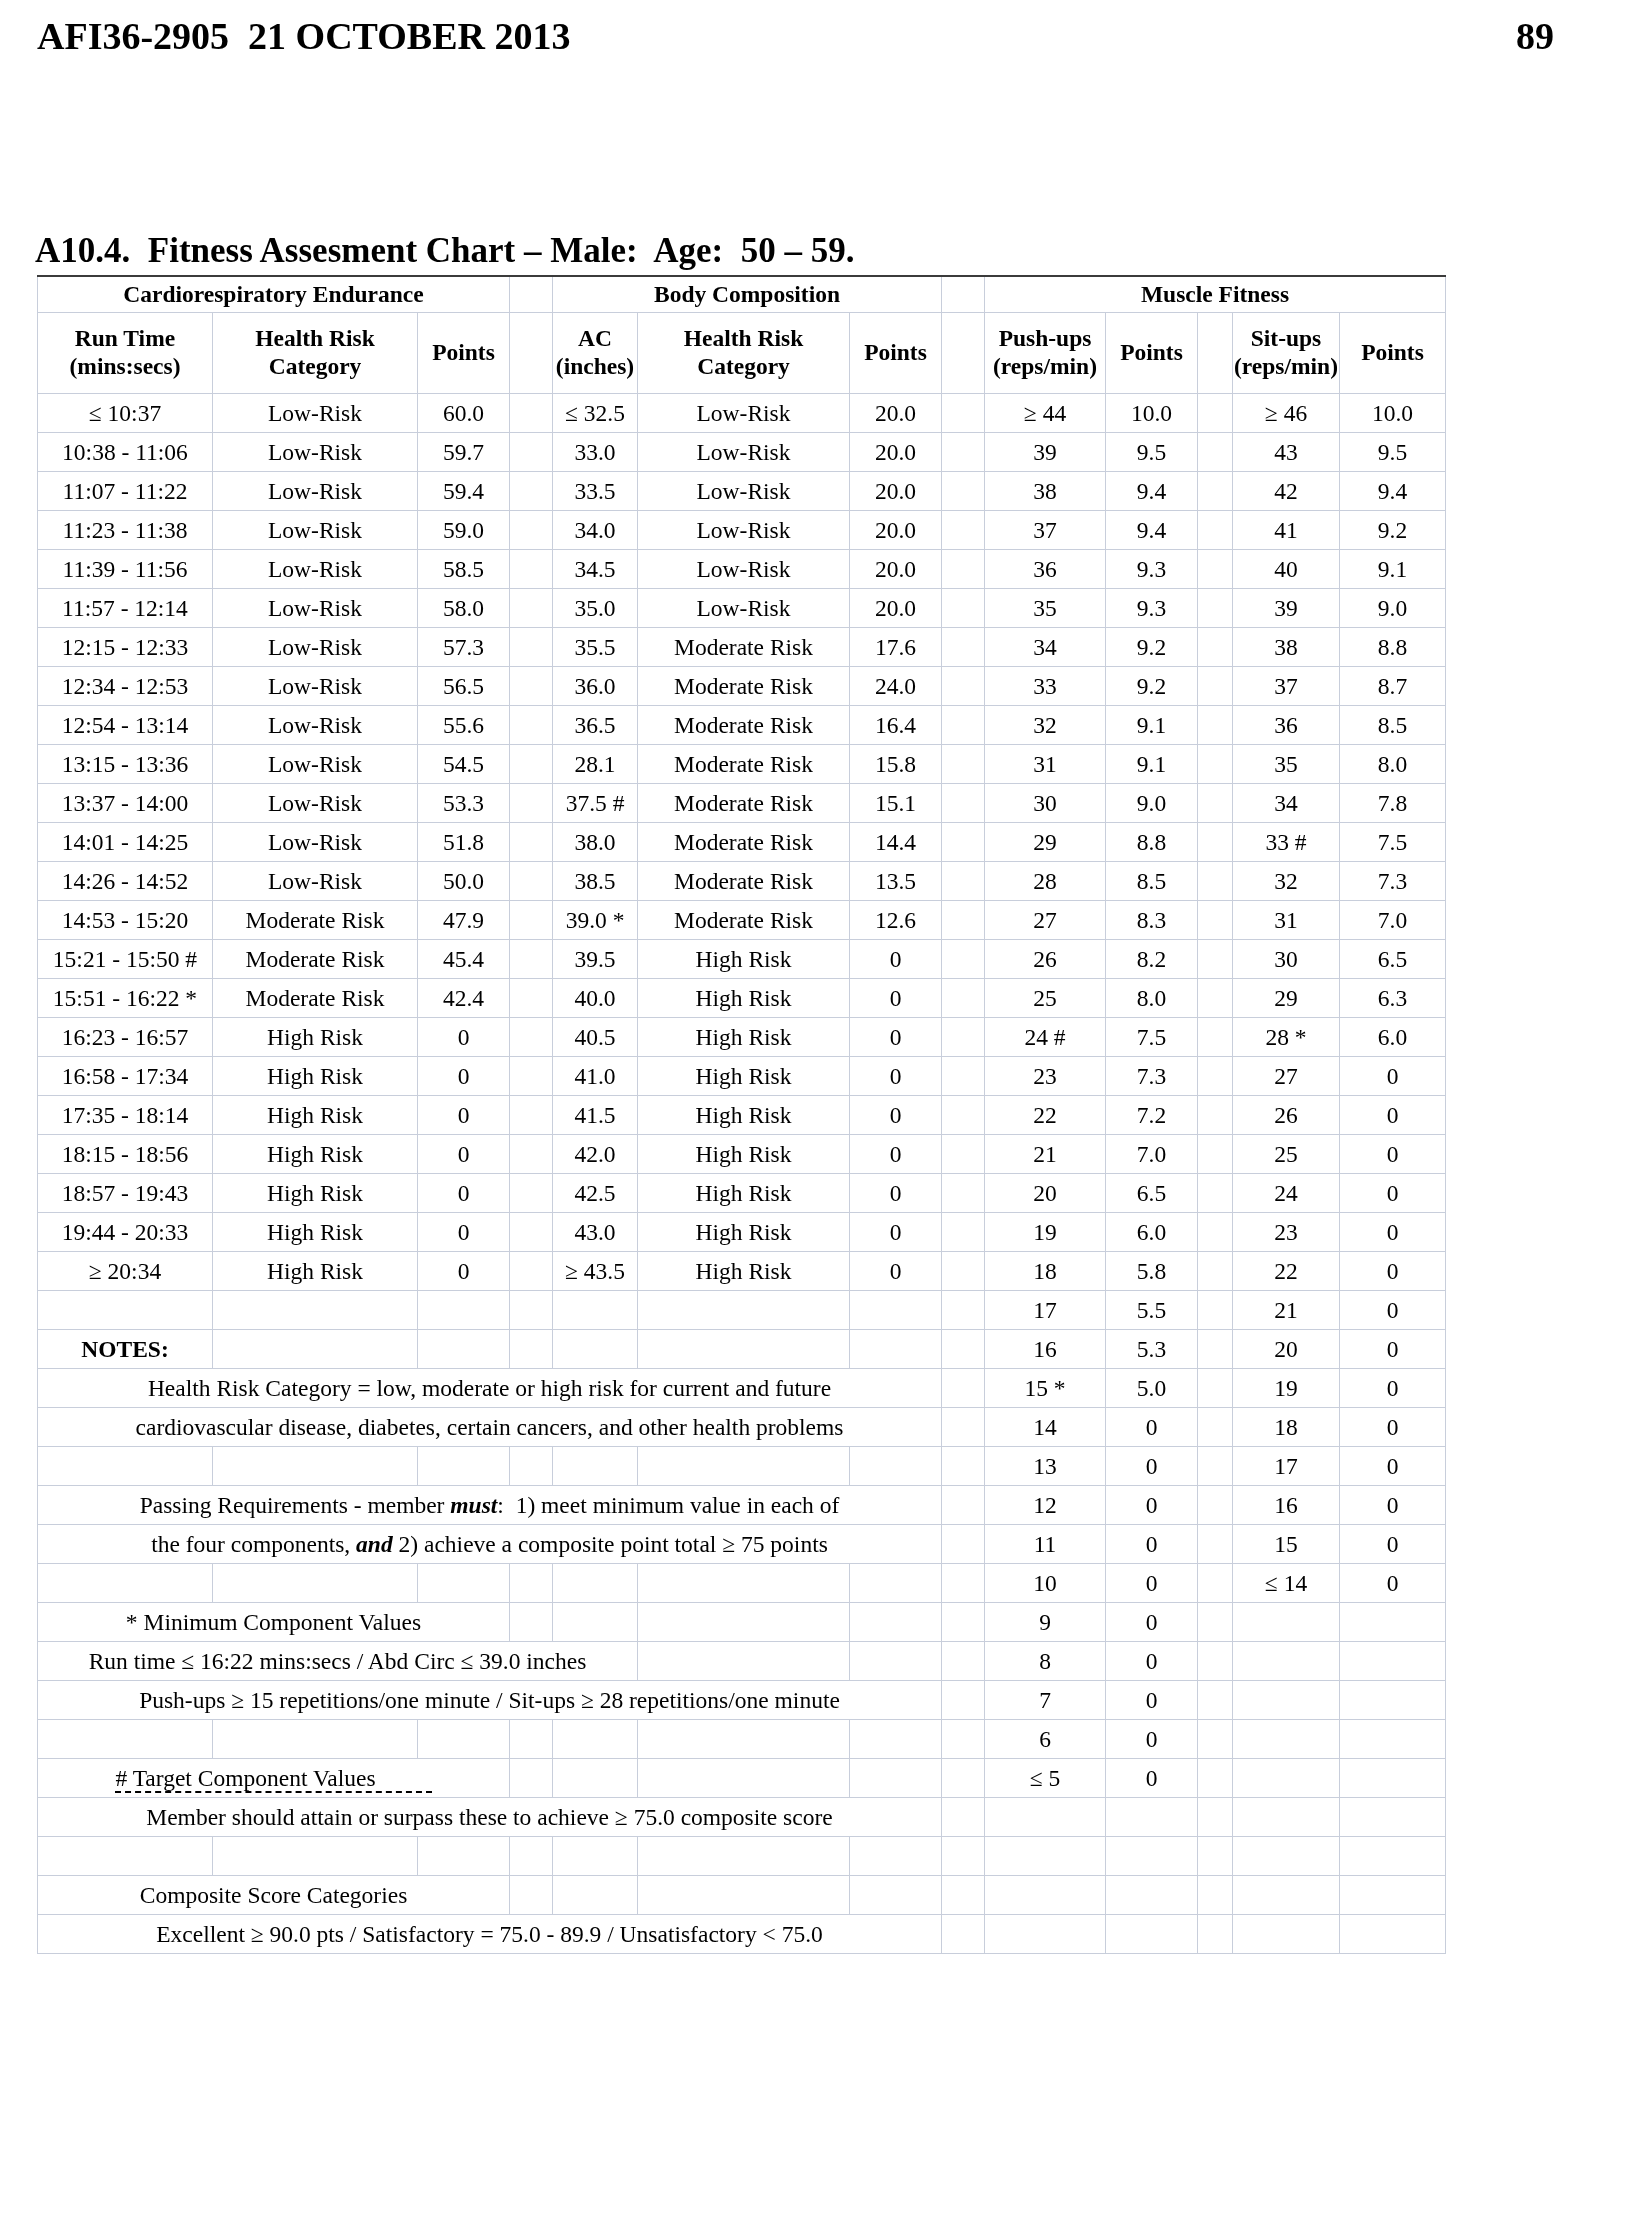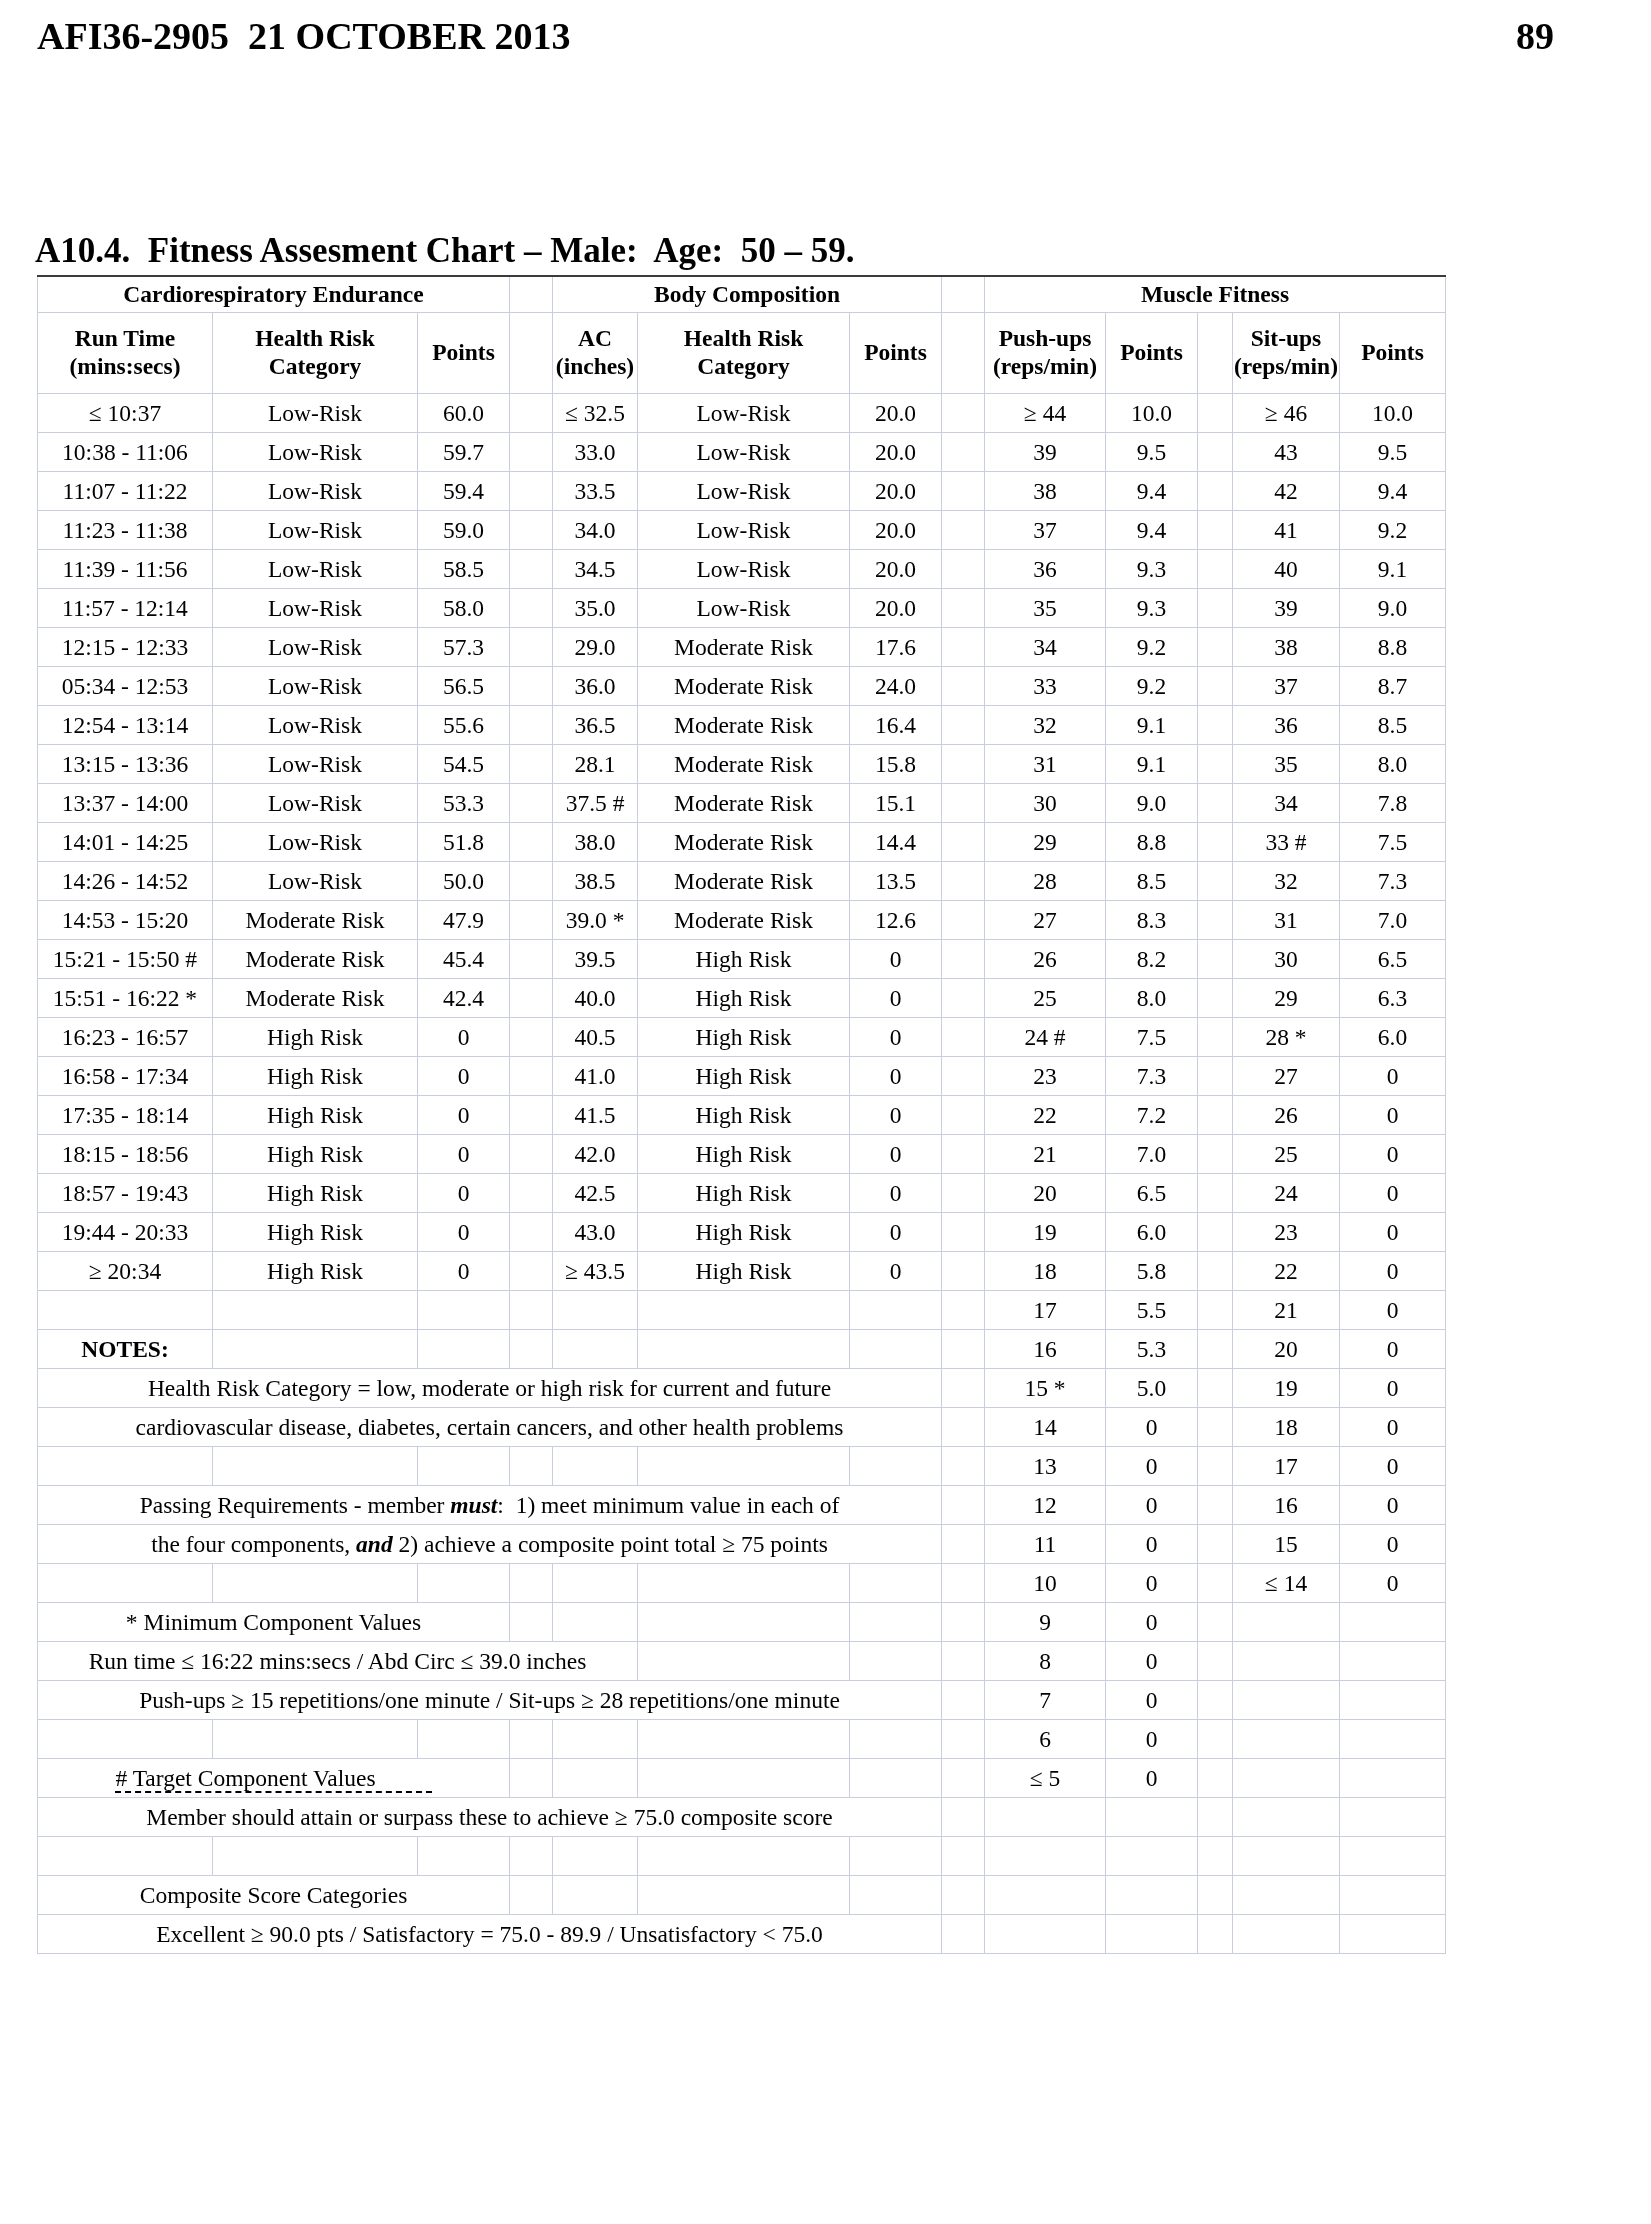--- a/index.html
+++ b/index.html
@@ -164,32 +164,32 @@
             <td class="val">9.3</td>
             <td class="gap"></td>
             <td class="val">39</td>
             <td class="val edge-r">9.0</td>
           </tr>
           <tr>
             <td class="edge-l val">12:15 - 12:33</td>
             <td class="val">Low-Risk</td>
             <td class="val">57.3</td>
             <td class="gap"></td>
-            <td class="val">29.0</td>
+            <td class="val">35.5</td>
             <td class="val">Moderate Risk</td>
             <td class="val">17.6</td>
             <td class="gap"></td>
             <td class="val">34</td>
             <td class="val">9.2</td>
             <td class="gap"></td>
             <td class="val">38</td>
             <td class="val edge-r">8.8</td>
           </tr>
           <tr>
-            <td class="edge-l val">05:34 - 12:53</td>
+            <td class="edge-l val">12:34 - 12:53</td>
             <td class="val">Low-Risk</td>
             <td class="val">56.5</td>
             <td class="gap"></td>
             <td class="val">36.0</td>
             <td class="val">Moderate Risk</td>
             <td class="val">24.0</td>
             <td class="gap"></td>
             <td class="val">33</td>
             <td class="val">9.2</td>
             <td class="gap"></td>

